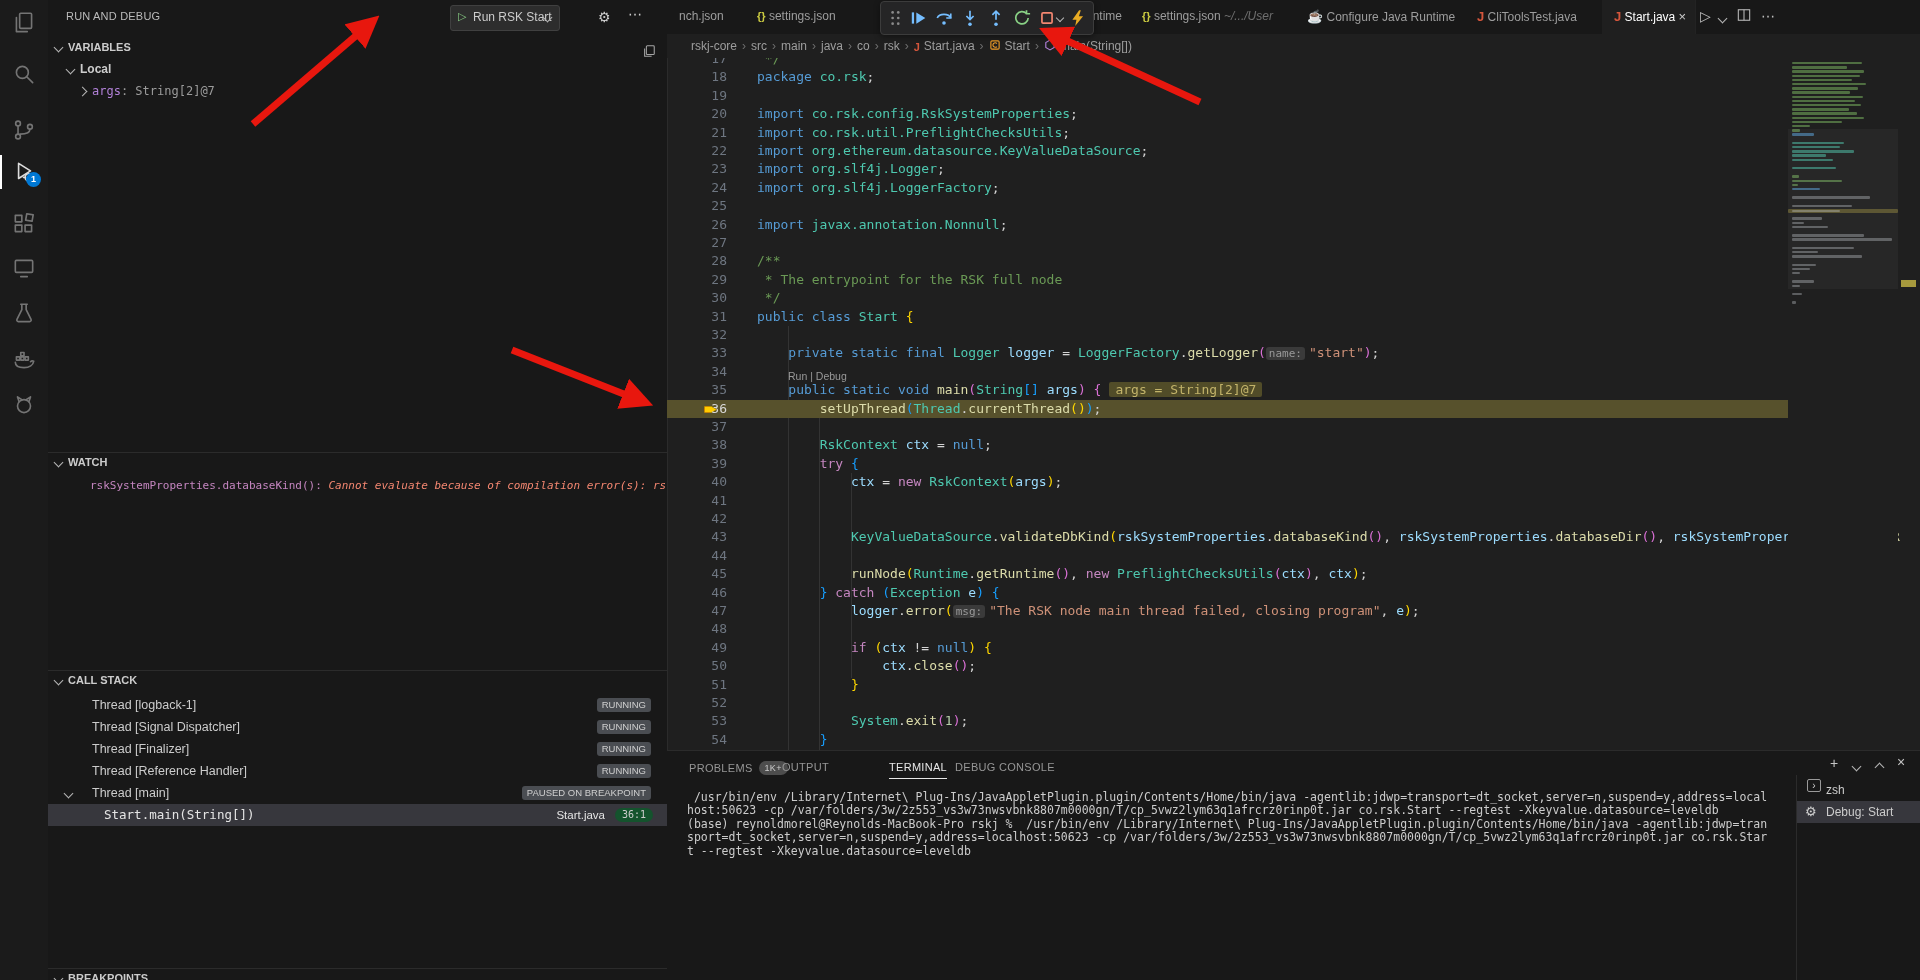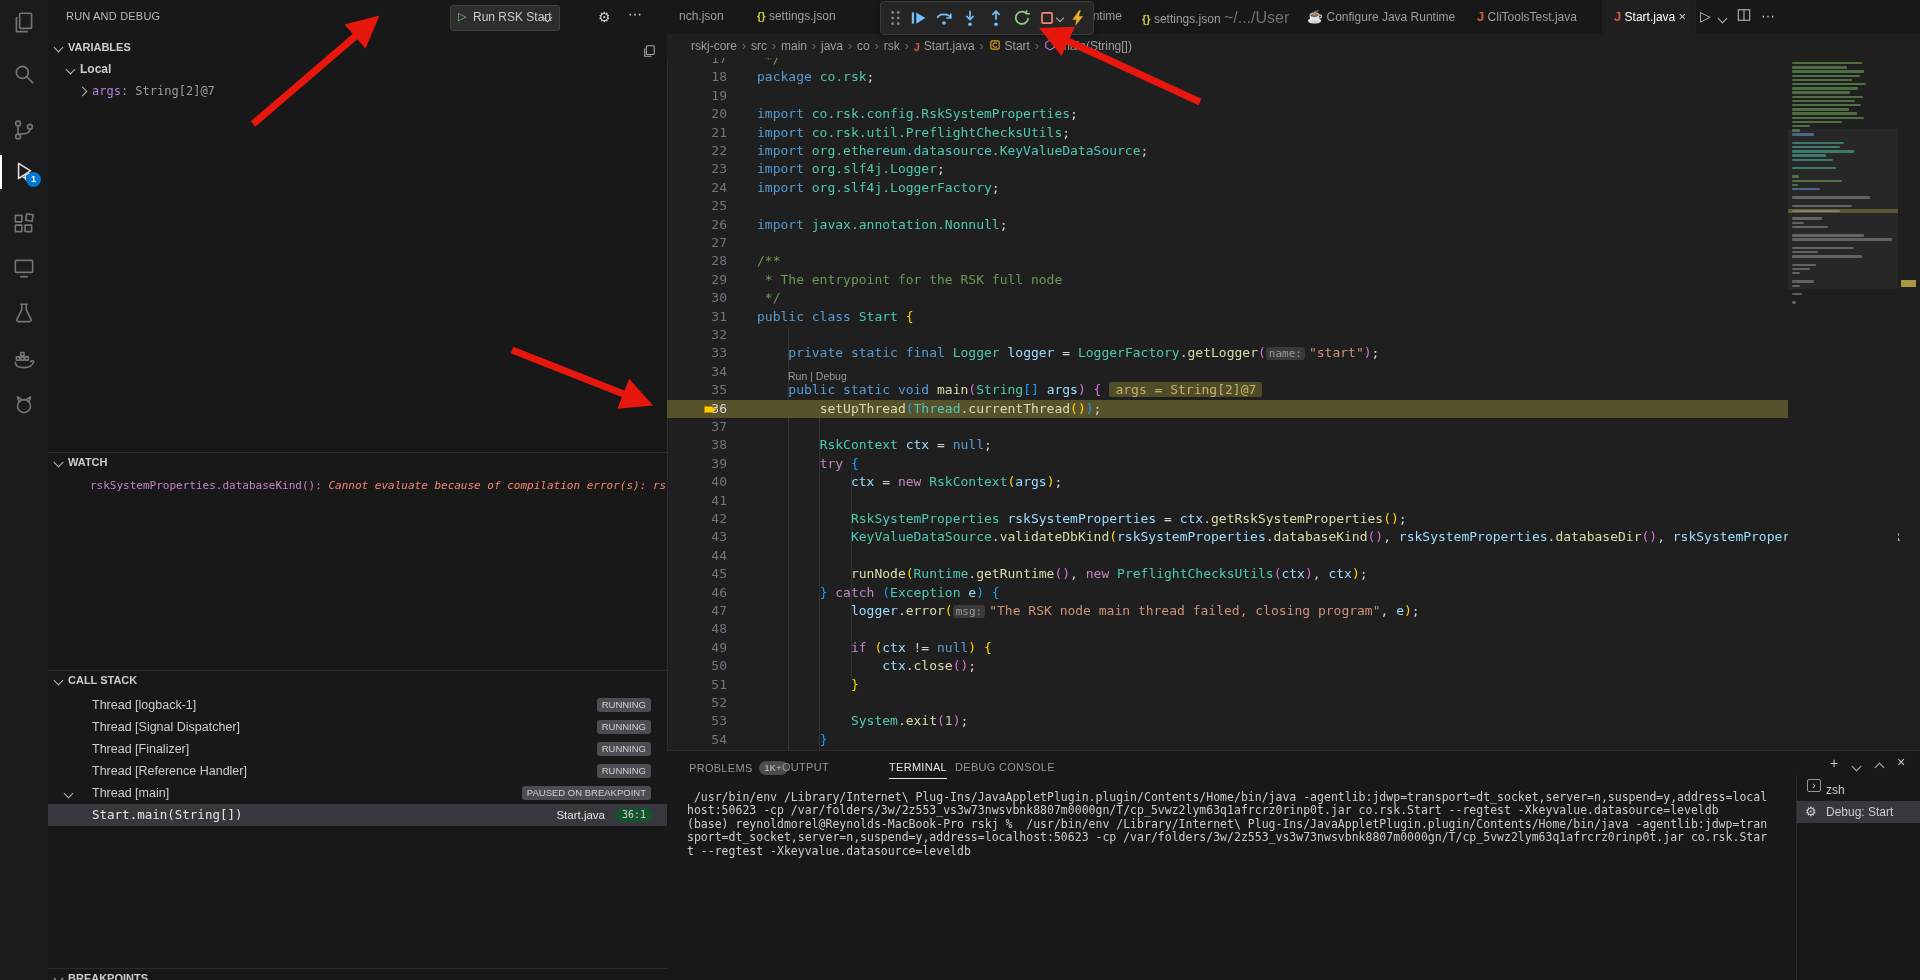--- a/index.html
+++ b/index.html
@@ -37,21 +37,21 @@
   .watch-err{color:#f48771;font-style:italic;}
   .var-name{color:#b180d7;}
   .var-val{color:#9b9b9b;margin-top:25px;}
 
   
   #editor{left:667px;top:0;width:1253px;height:980px;}
   #tabbar{position:absolute;left:0;top:0;width:1253px;height:34px;background:#181818;border-bottom:1px solid #1f1f1f;}
   .tab{position:absolute;top:0;height:34px;background:#181818;border-right:1px solid #232323;font-size:12px;color:#9d9d9d;overflow:hidden;}
   .tab.active{background:#1f1f1f;color:#ffffff;}
   .tab .lbl{position:absolute;top:9px;white-space:nowrap;}
-  .tab .desc{color:#6f6f6f;font-size:16px;}
+  .tab .desc{color:#6f6f6f;font-size:12px;font-style:italic;}
   .ic-json{color:#cbcb41;font-weight:bold;font-size:11px;}
   .ic-java{color:#d6563c;font-weight:bold;font-size:13px;}
   .ic-cup{color:#9d9d9d;font-size:13px;}
   .tab-close{position:absolute;top:9px;font-size:13px;color:#cccccc;}
   .tb-acticon{position:absolute;top:8px;color:#bdbdbd;font-size:14px;}
 
   
   #dbg-toolbar{position:absolute;left:213px;top:1px;width:212px;height:32px;background:#252526;
                border:1px solid #3c3c3c;border-radius:4px;box-shadow:0 2px 6px rgba(0,0,0,.4);z-index:5;}
   .dbg-ic{position:absolute;top:7px;width:18px;height:18px;}
@@ -209,21 +209,21 @@
           <span style="position:absolute;left:44px">Thread [Reference Handler]</span>
           <span class="badge">RUNNING</span>
         </div>
         <div class="cs-row" style="top:88px">
           <span class="chev down" style="position:absolute;left:17px;top:8px"></span>
           <span style="position:absolute;left:44px">Thread [main]</span>
           <span class="badge">PAUSED ON BREAKPOINT</span>
         </div>
       </div>
     <div id="frame-row" class="cs-row mono" style="top:804px">
-      <span style="position:absolute;left:44px">Start.main(String[])</span>
+      <span style="position:absolute;left:56px">Start.main(String[])</span>
       <span style="position:absolute;right:62px;font-family:'Liberation Sans',sans-serif;font-size:11.5px">Start.java</span>
       <span class="pill" style="position:absolute;right:14px;top:4px">36:1</span>
     </div>
 
     <div class="divider" style="top:968px"></div>
     <span class="chev down abs" style="left:7px;top:975px"></span>
     <div class="abs sect-head" style="left:20px;top:972px">BREAKPOINTS</div>
   </div>
 
   <div id="editor" class="abs">
@@ -412,21 +412,20 @@
           <div style="top:415.2px" class="code-row">
             <span class="ln">40</span>
             <span class="ct"><span class="tk-p">            </span><span class="tk-v">ctx</span><span class="tk-p"> = </span><span class="tk-c">new </span><span class="tk-t">RskContext</span><span class="tk-b1">(</span><span class="tk-v">args</span><span class="tk-b1">)</span><span class="tk-p">;</span></span>
           </div>
           <div style="top:433.59999999999997px" class="code-row">
             <span class="ln">41</span>
             <span class="ct"></span>
           </div>
           <div style="top:451.99999999999994px" class="code-row">
             <span class="ln">42</span>
-            <span class="ct"><span class="tk-p">            </span><span class="tk-t">RskSystemProperties </span><span class="tk-v">rskSystemProperties</span><span class="tk-p"> = </span><span class="tk-v">ctx</span><span class="tk-p">.</span><span class="tk-m">getRskSystemProperties</span><span class="tk-b1">()</span><span class="tk-p">;</span></span>
           </div>
           <div style="top:470.4px" class="code-row">
             <span class="ln">43</span>
             <span class="ct"><span class="tk-p">            </span><span class="tk-t">KeyValueDataSource</span><span class="tk-p">.</span><span class="tk-m">validateDbKind</span><span class="tk-b1">(</span><span class="tk-v">rskSystemProperties</span><span class="tk-p">.</span><span class="tk-m">databaseKind</span><span class="tk-b2">()</span><span class="tk-p">, </span><span class="tk-v">rskSystemProperties</span><span class="tk-p">.</span><span class="tk-m">databaseDir</span><span class="tk-b2">()</span><span class="tk-p">, </span><span class="tk-v">rskSystemProperties</span><span class="tk-p">.</span><span class="tk-m">databaseR</span></span>
           </div>
           <div style="top:488.79999999999995px" class="code-row">
             <span class="ln">44</span>
             <span class="ct"></span>
           </div>
           <div style="top:507.19999999999993px" class="code-row">

